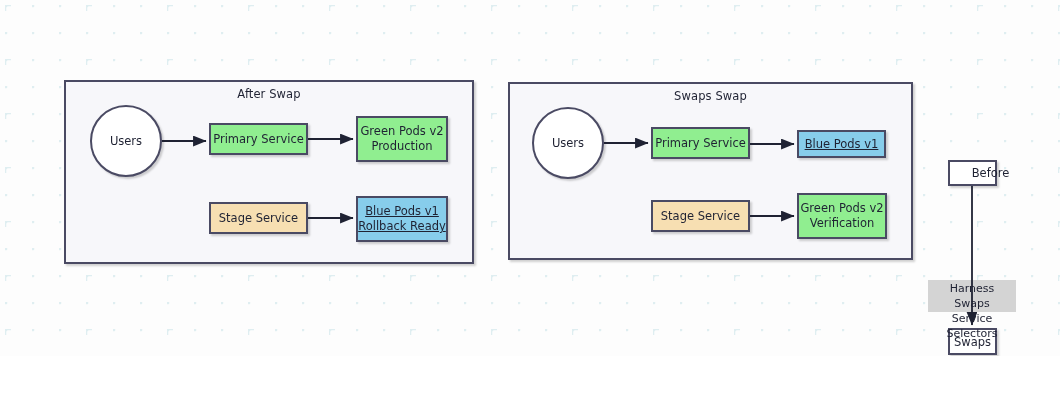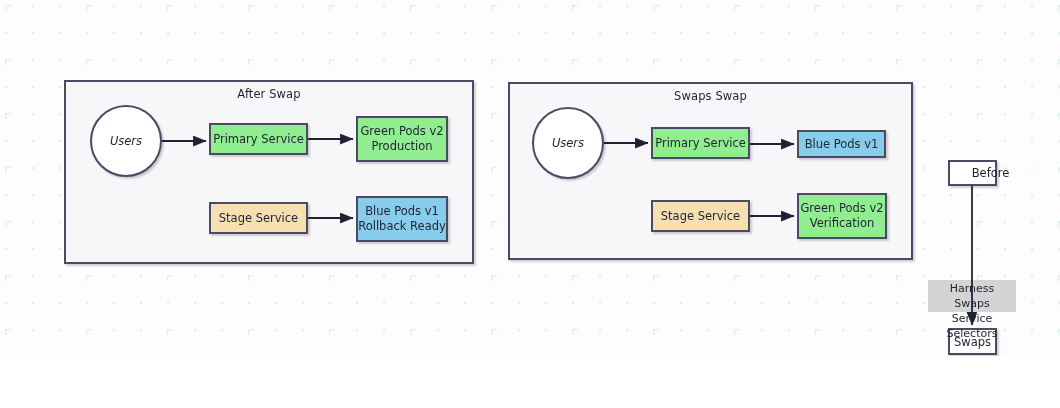--- a/index.html
+++ b/index.html
@@ -54,27 +54,26 @@
     align-items: center;
     justify-content: center;
     text-align: center;
     font-size: 11.5px;
     line-height: 15px;
     color: #1f2233;
     box-shadow: 2px 2px 2px rgba(0,0,0,0.18);
     white-space: pre-line;
   }
   .node.green  { background: #90ee90; }
-  .node.blue   { background: #87cdeb; }
+  .node.blue   { background: #87cdeb; text-decoration: underline; }
   .node.wheat  { background: #f7dfb2; }
   .node.white  { background: #ffffff; }
   .node.circle {
     border-radius: 50%;
     border-width: 2px;
-    font-style: italic;
   }
 
   
   .plainbox {
     position: absolute;
     box-sizing: border-box;
     background: #ffffff;
     border: 2px solid #4a4a63;
     display: flex;
     align-items: center;

